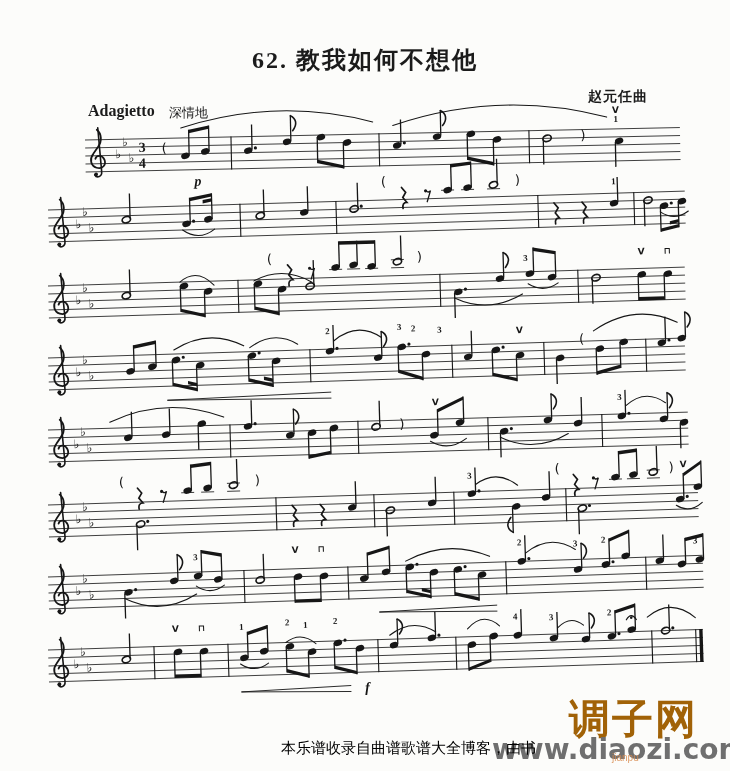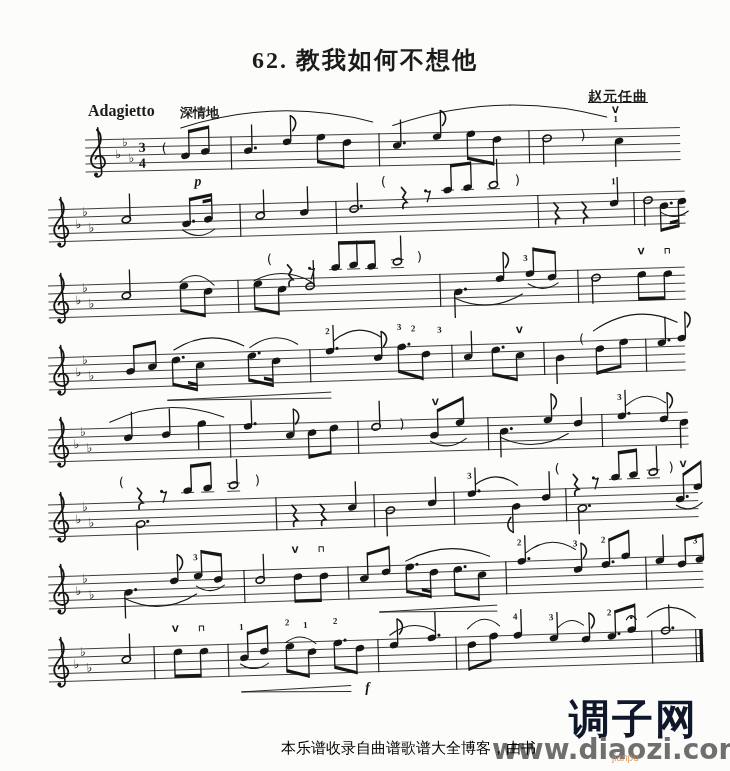--- a/index.html
+++ b/index.html
@@ -1,34 +1,34 @@
 <!DOCTYPE html>
 <html><head>
 <meta charset="utf-8">
 <style>
   html,body{margin:0;padding:0;background:#e9e9e9;}
   .page{position:relative;width:730px;height:771px;background:#fcfcfa;overflow:hidden;
         font-family:"Liberation Serif",serif;color:#1b1b1b;}
   .title{position:absolute;left:0;top:44px;width:730px;text-align:center;
          font-size:24px;font-weight:bold;letter-spacing:2px;}
-  .composer{position:absolute;left:588px;top:88px;font-size:14px;font-weight:bold;letter-spacing:1px;text-decoration:underline;}
+  .composer{position:absolute;left:588px;top:88px;font-size:14px;font-weight:bold;letter-spacing:1px;}
   .tempo{position:absolute;left:88px;top:102px;font-size:16px;font-weight:bold;
          font-family:"Liberation Serif",serif;}
-  .expression{position:absolute;left:180px;top:104px;font-size:13px;font-weight:bold;}
+  .expression{position:absolute;left:169px;top:104px;font-size:13px;font-weight:normal;}
   svg.score{position:absolute;left:0;top:0;}
   svg .sline{stroke:#2b2b2b;stroke-width:0.9;}
   svg text{fill:#161616;}
   .t-fin{font:bold 9px "Liberation Serif",serif;text-anchor:middle;}
   .t-bow{font:bold 9px "DejaVu Sans",sans-serif;text-anchor:middle;}
   .t-dyn{font:italic bold 14px "Liberation Serif",serif;text-anchor:middle;}
   .t-par{font:13px "DejaVu Sans",sans-serif;text-anchor:middle;}
   .t-flat{font:12px "DejaVu Sans",sans-serif;text-anchor:middle;}
   .t-time{font:bold 14px "Liberation Serif",serif;text-anchor:middle;}
   .wm-logo{position:absolute;left:553px;top:692px;width:145px;text-align:right;
-           font-size:41px;font-weight:bold;color:#0f172a;
+           font-size:41px;font-weight:bold;color:#a16207;
            font-family:"DejaVu Sans",sans-serif;letter-spacing:2px;}
   .wm-url{position:absolute;left:492px;top:733px;font-size:28px;font-weight:bold;color:#6f6f6f;
           font-family:"DejaVu Sans",sans-serif;letter-spacing:0px;}
   .wm-small{position:absolute;left:612px;top:752px;font-size:10px;color:#d98c50;opacity:.85;
             font-family:Liberation Sans, sans-serif;}
   .caption{position:absolute;left:281px;top:739px;font-size:15px;color:#000000;
            font-family:"Liberation Sans",sans-serif;white-space:nowrap;}
 </style>
 </head>
 <body>

